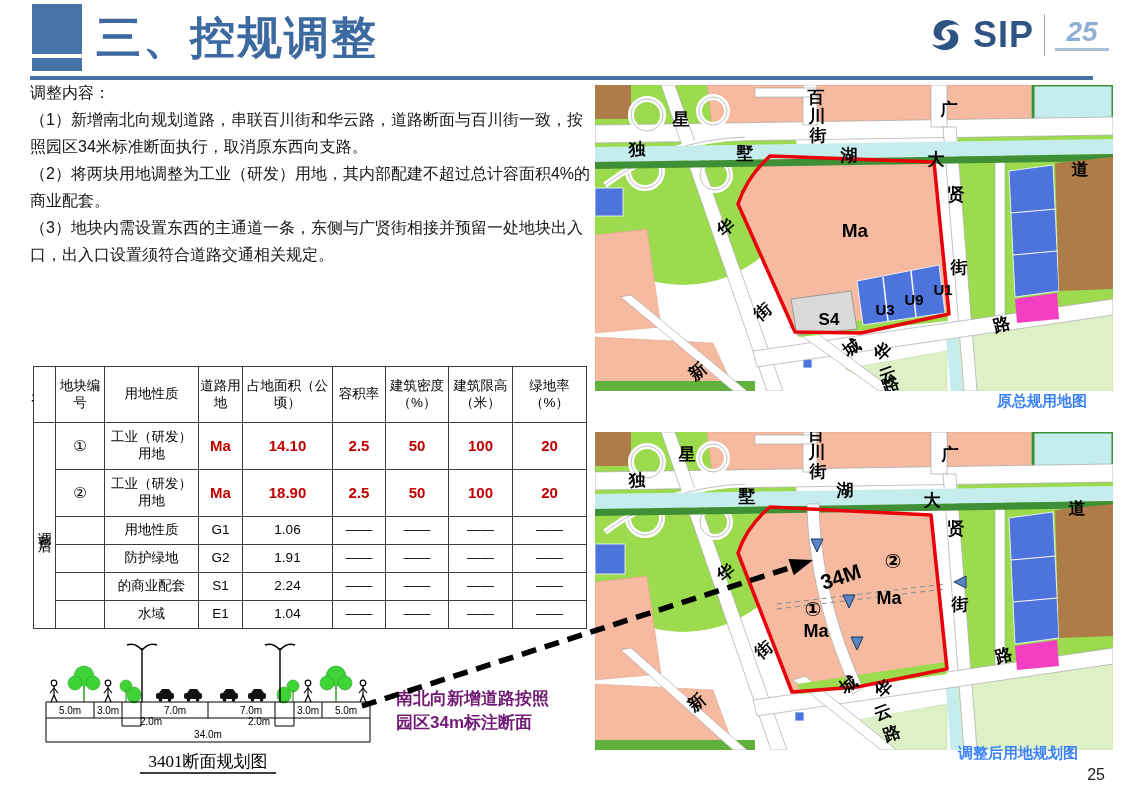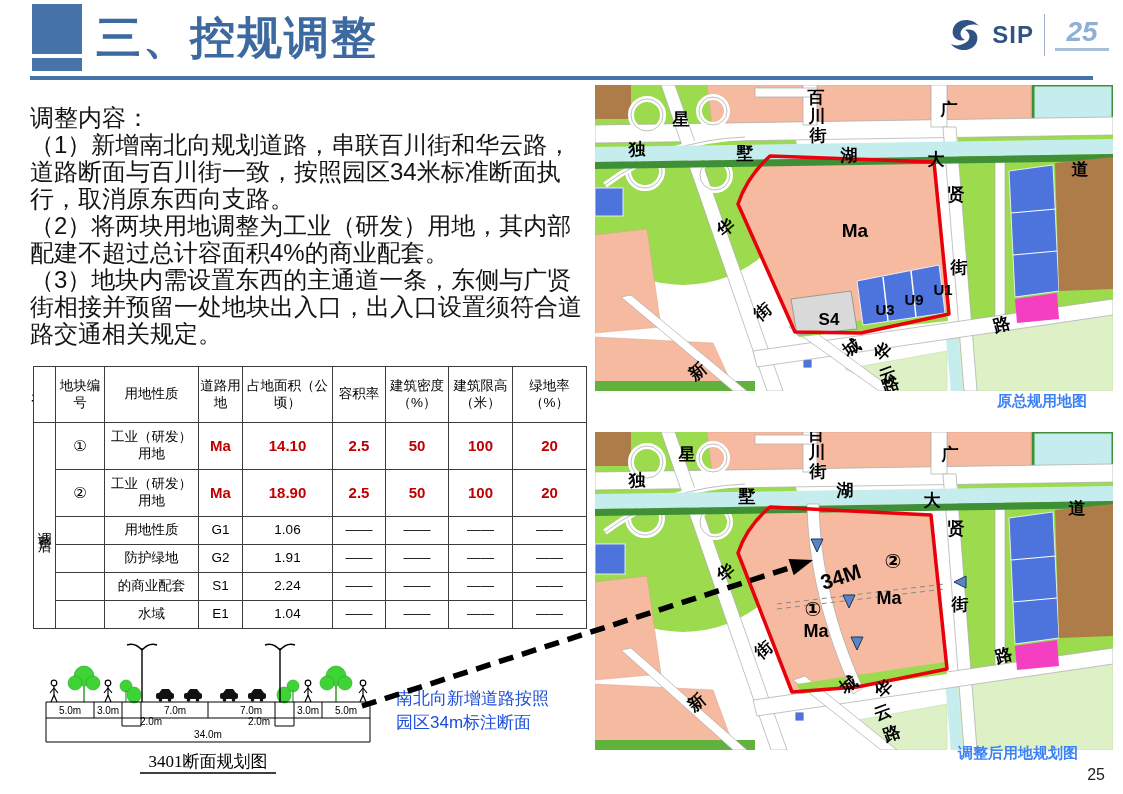--- a/index.html
+++ b/index.html
@@ -7,37 +7,37 @@
     width:1123px;height:794px;position:relative;overflow:hidden;background:#fff;
     font-family:"Liberation Sans","DejaVu Sans",sans-serif;color:#111;
   }
   .abs{position:absolute;}
   
   .sq1{left:32px;top:4px;width:50px;height:50px;background:#4673A8;}
   .sq2{left:32px;top:58px;width:50px;height:13px;background:#4673A8;}
   .title{left:96px;top:8px;font-size:45px;font-weight:bold;color:#3D69A1;letter-spacing:2px;}
   .rule{left:30px;top:76px;width:1063px;height:4px;background:#4673A8;}
   .logo{right:14px;top:14px;display:flex;align-items:center;gap:6px;}
-  .logo .siptext{font-size:24px;font-weight:bold;color:#2F5483;letter-spacing:1px;}
+  .logo .siptext{font-size:36px;font-weight:bold;color:#2F5483;letter-spacing:1px;}
   .logo .div{width:1px;height:42px;background:#9FB0C4;margin:0 4px;}
   .anniv{display:flex;flex-direction:column;align-items:center;}
   .anniv .n25{font-size:28px;font-weight:bold;font-style:italic;color:#8FAFD6;line-height:26px;}
   .anniv .micro{width:54px;height:3px;background:#A9BED9;margin-top:3px;}
   
-  .intro{left:30px;top:104px;width:565px;font-size:24px;line-height:27px;color:#141414;}
+  .intro{left:30px;top:79px;width:565px;font-size:16px;line-height:27px;color:#141414;}
   
   .tbl-title{left:32px;top:343px;font-size:17px;font-weight:bold;color:#000;margin-top:48px;}
   table.idx{border-collapse:collapse;table-layout:fixed;}
   table.idx td,table.idx th{border:1px solid #3c3c3c;text-align:center;vertical-align:middle;
     font-size:13.5px;font-weight:normal;padding:0 1px;line-height:1.25;background:#fff;color:#000;}
   table.idx .hl{color:#C00000;font-weight:bold;font-size:15px;}
   table.idx .grp{writing-mode:vertical-rl;text-orientation:upright;letter-spacing:3px;font-size:14px;}
   table.idx .num{font-size:15px;}
   
-  .annot{left:396px;top:687px;font-size:17px;font-weight:normal;line-height:24px;color:#1d4ed8;}
+  .annot{left:396px;top:687px;font-size:17px;font-weight:bold;line-height:24px;color:#701a75;}
   
   .cap{font-size:15px;font-weight:bold;color:#3b82f6;}
   .pageno{right:18px;top:766px;font-size:16px;color:#222;}
   
   svg{font-family:"Liberation Sans","DejaVu Sans",sans-serif;}
   .salmon{fill:#F5BA9F;stroke:#DCA287;stroke-width:.5;}
   .green1{fill:#9BDB4D;}
   .green2{fill:#60B23C;}
   .green3{fill:#3F8F37;}
   .palegreen{fill:#DDF0C6;stroke:#BCD9A0;stroke-width:.5;}

